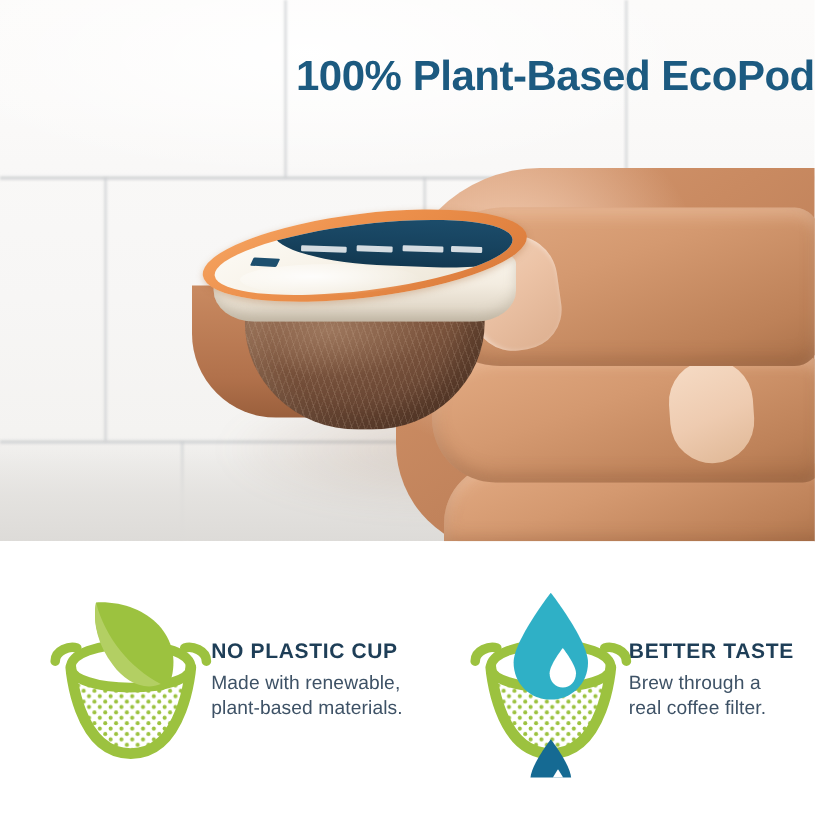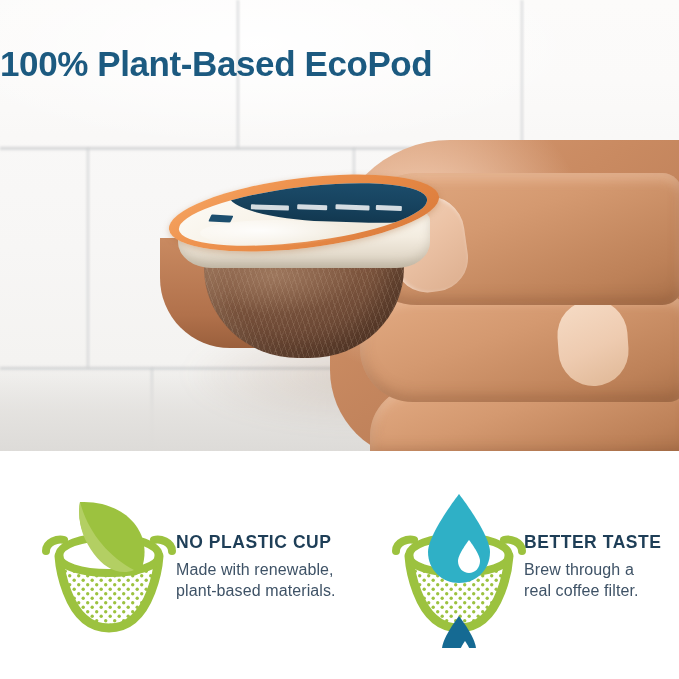--- a/index.html
+++ b/index.html
@@ -79,21 +79,21 @@
     left: 0; bottom: 0; width: 100%; height: 86px;
     background: linear-gradient(180deg, rgba(228,226,223,0) 0%, rgba(226,224,221,.85) 55%, rgba(221,219,216,1) 100%);
   }
 
   
   .photo-title {
     position: absolute;
     left: 0;
     top: 44px;
     width: 679px;
-    text-align: left;
+    text-align: right;
     font-size: 35px;
     font-weight: 700;
     letter-spacing: -0.4px;
     color: #1c5a80;
     font-family: "Liberation Sans", sans-serif;
   }
 
   
   .hand {
     position: absolute;

